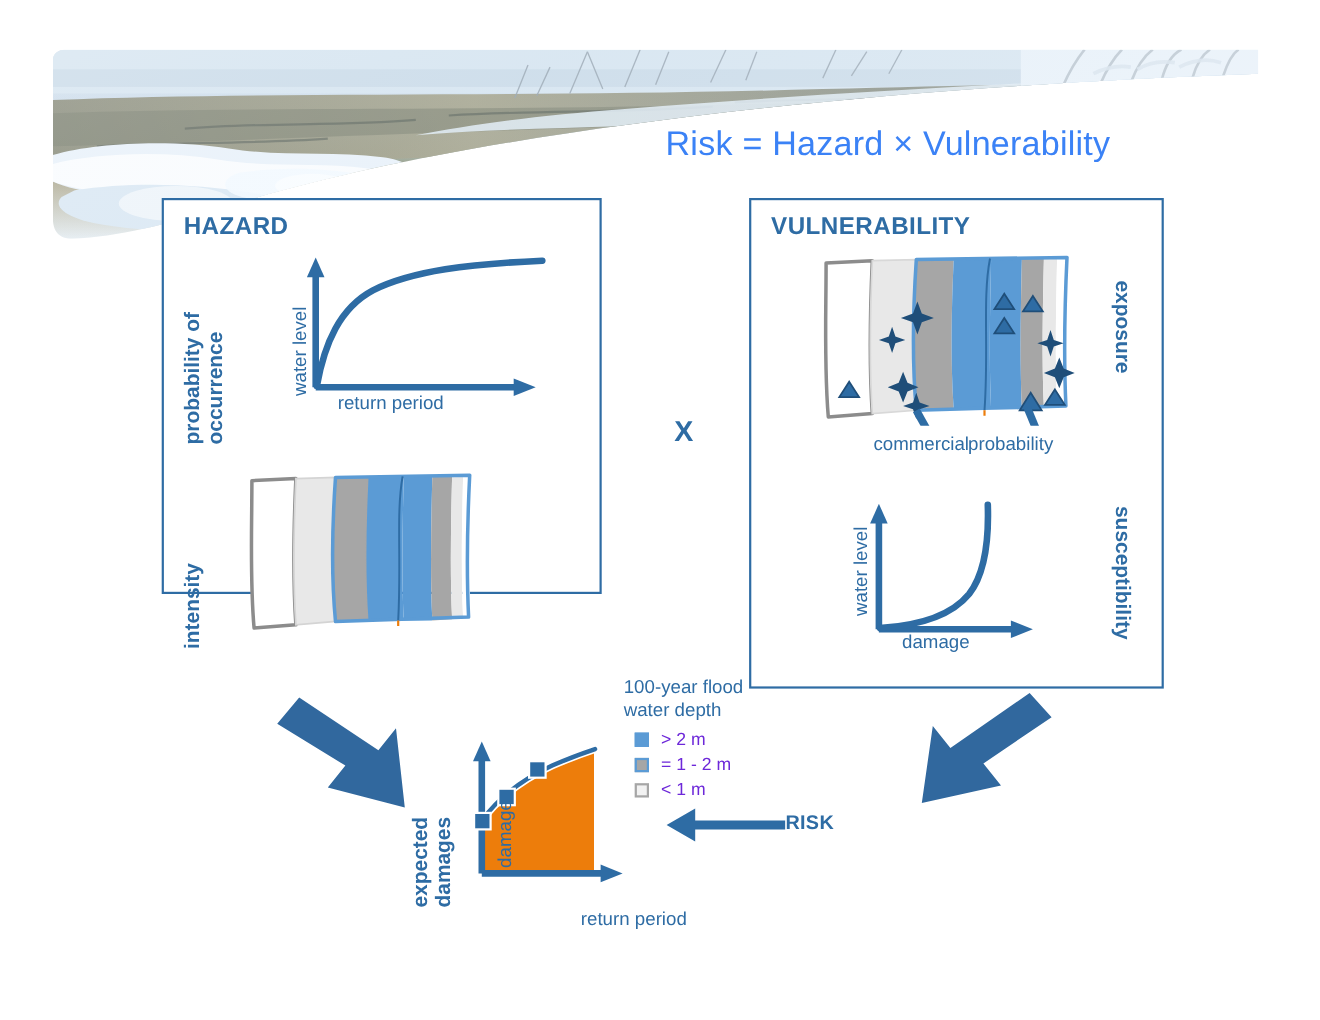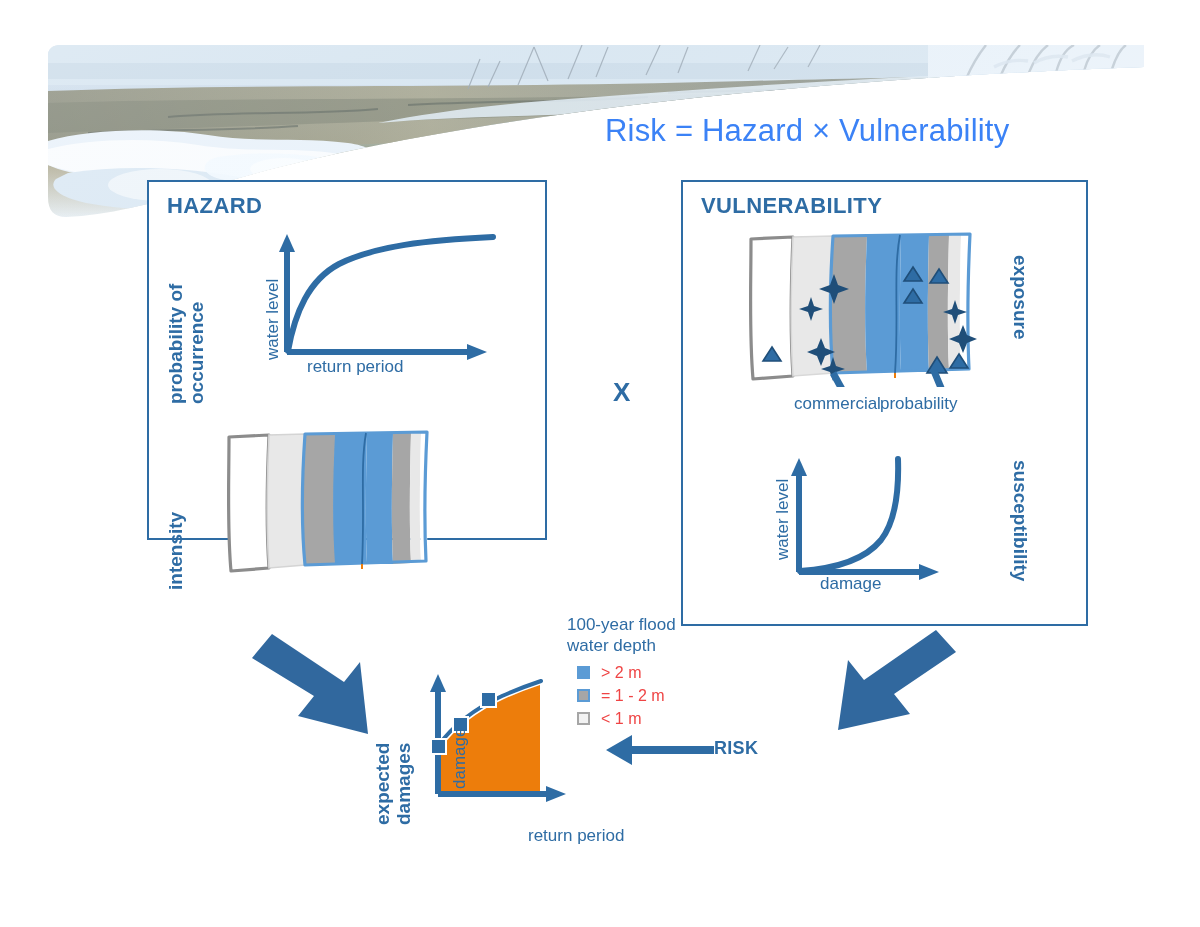--- a/index.html
+++ b/index.html
@@ -47,21 +47,21 @@
   }
 
   
   .panel {
     position: absolute;
     border: 2px solid #2E6CA4;
     background: #ffffff;
     box-sizing: border-box;
   }
   #panel-hazard { left: 147px; top: 180px; width: 400px; height: 360px; }
-  #panel-vuln   { left: 681px; top: 180px; width: 407px; height: 446px; }
+  #panel-vuln   { left: 681px; top: 180px; width: 377px; height: 446px; }
 
   .panel-title {
     position: absolute;
     left: 18px;
     top: 11px;
     font-size: 22px;
     font-weight: bold;
     color: #2E6CA4;
     letter-spacing: 0.4px;
   }
@@ -121,21 +121,21 @@
     margin-bottom: 5px;
   }
   .legend-swatch {
     width: 13px; height: 13px;
     margin-right: 11px;
     box-sizing: border-box;
     flex: 0 0 auto;
   }
   .legend-text {
     font-size: 16px;
-    color: #ef4444;
+    color: #6d28d9;
     white-space: nowrap;
   }
 
   
   .map-callout-label {
     position: absolute;
     font-size: 17px;
     color: #2E6CA4;
     white-space: nowrap;
   }

